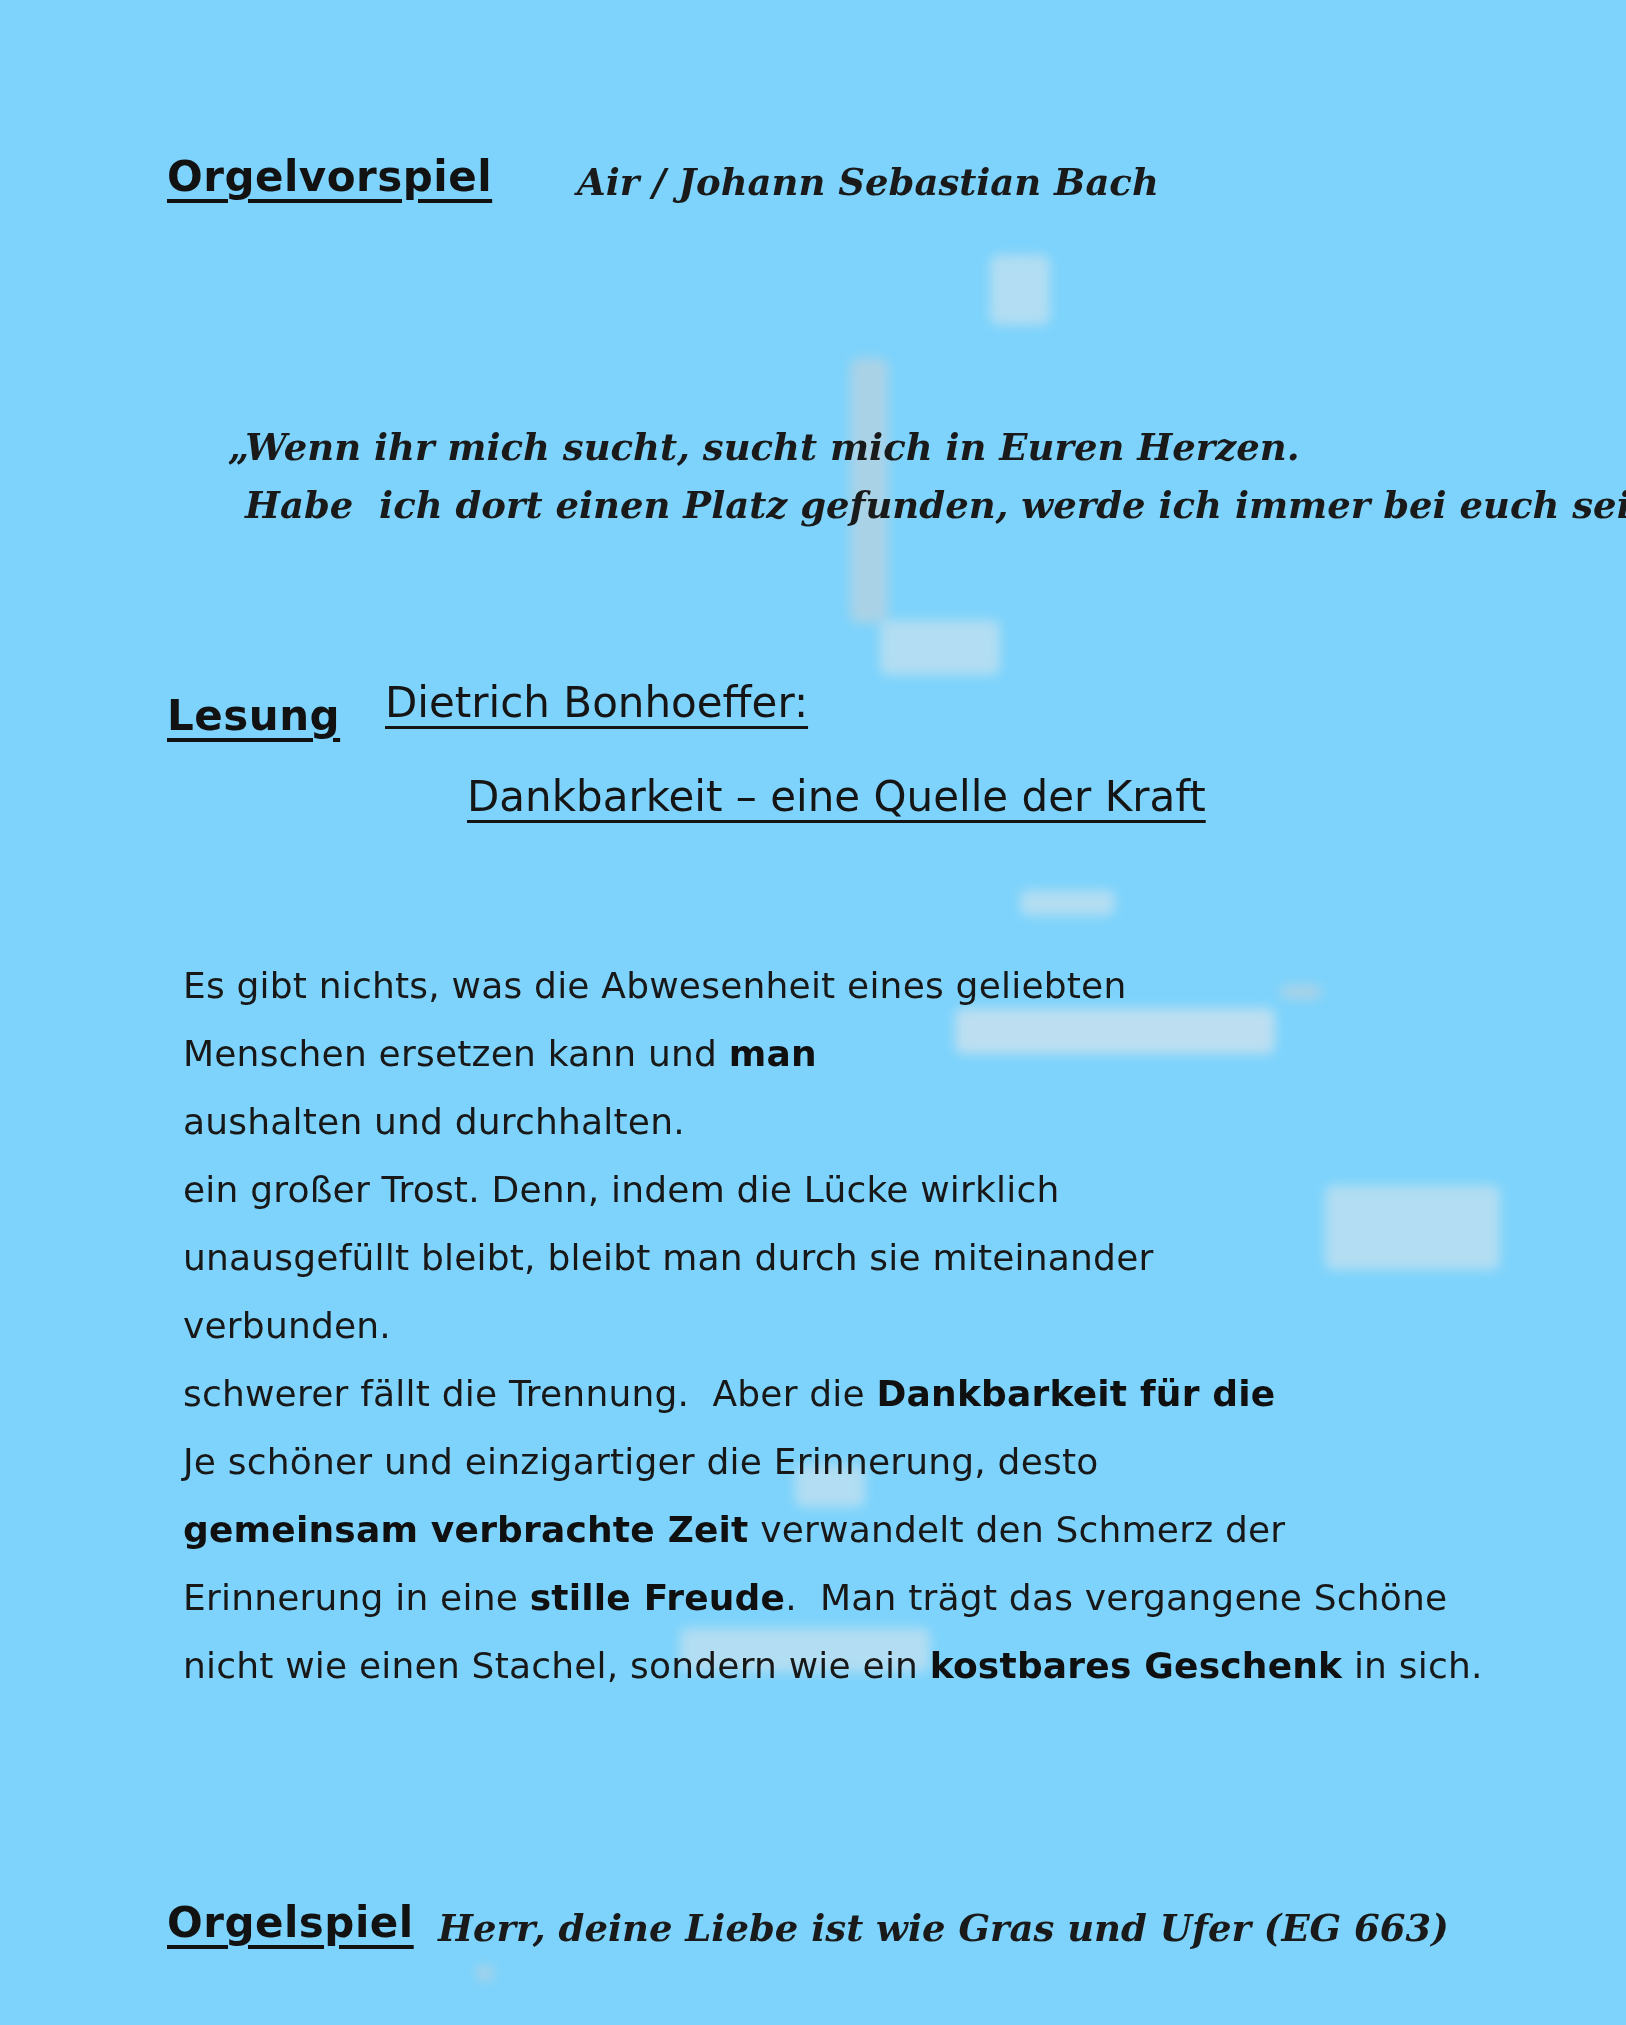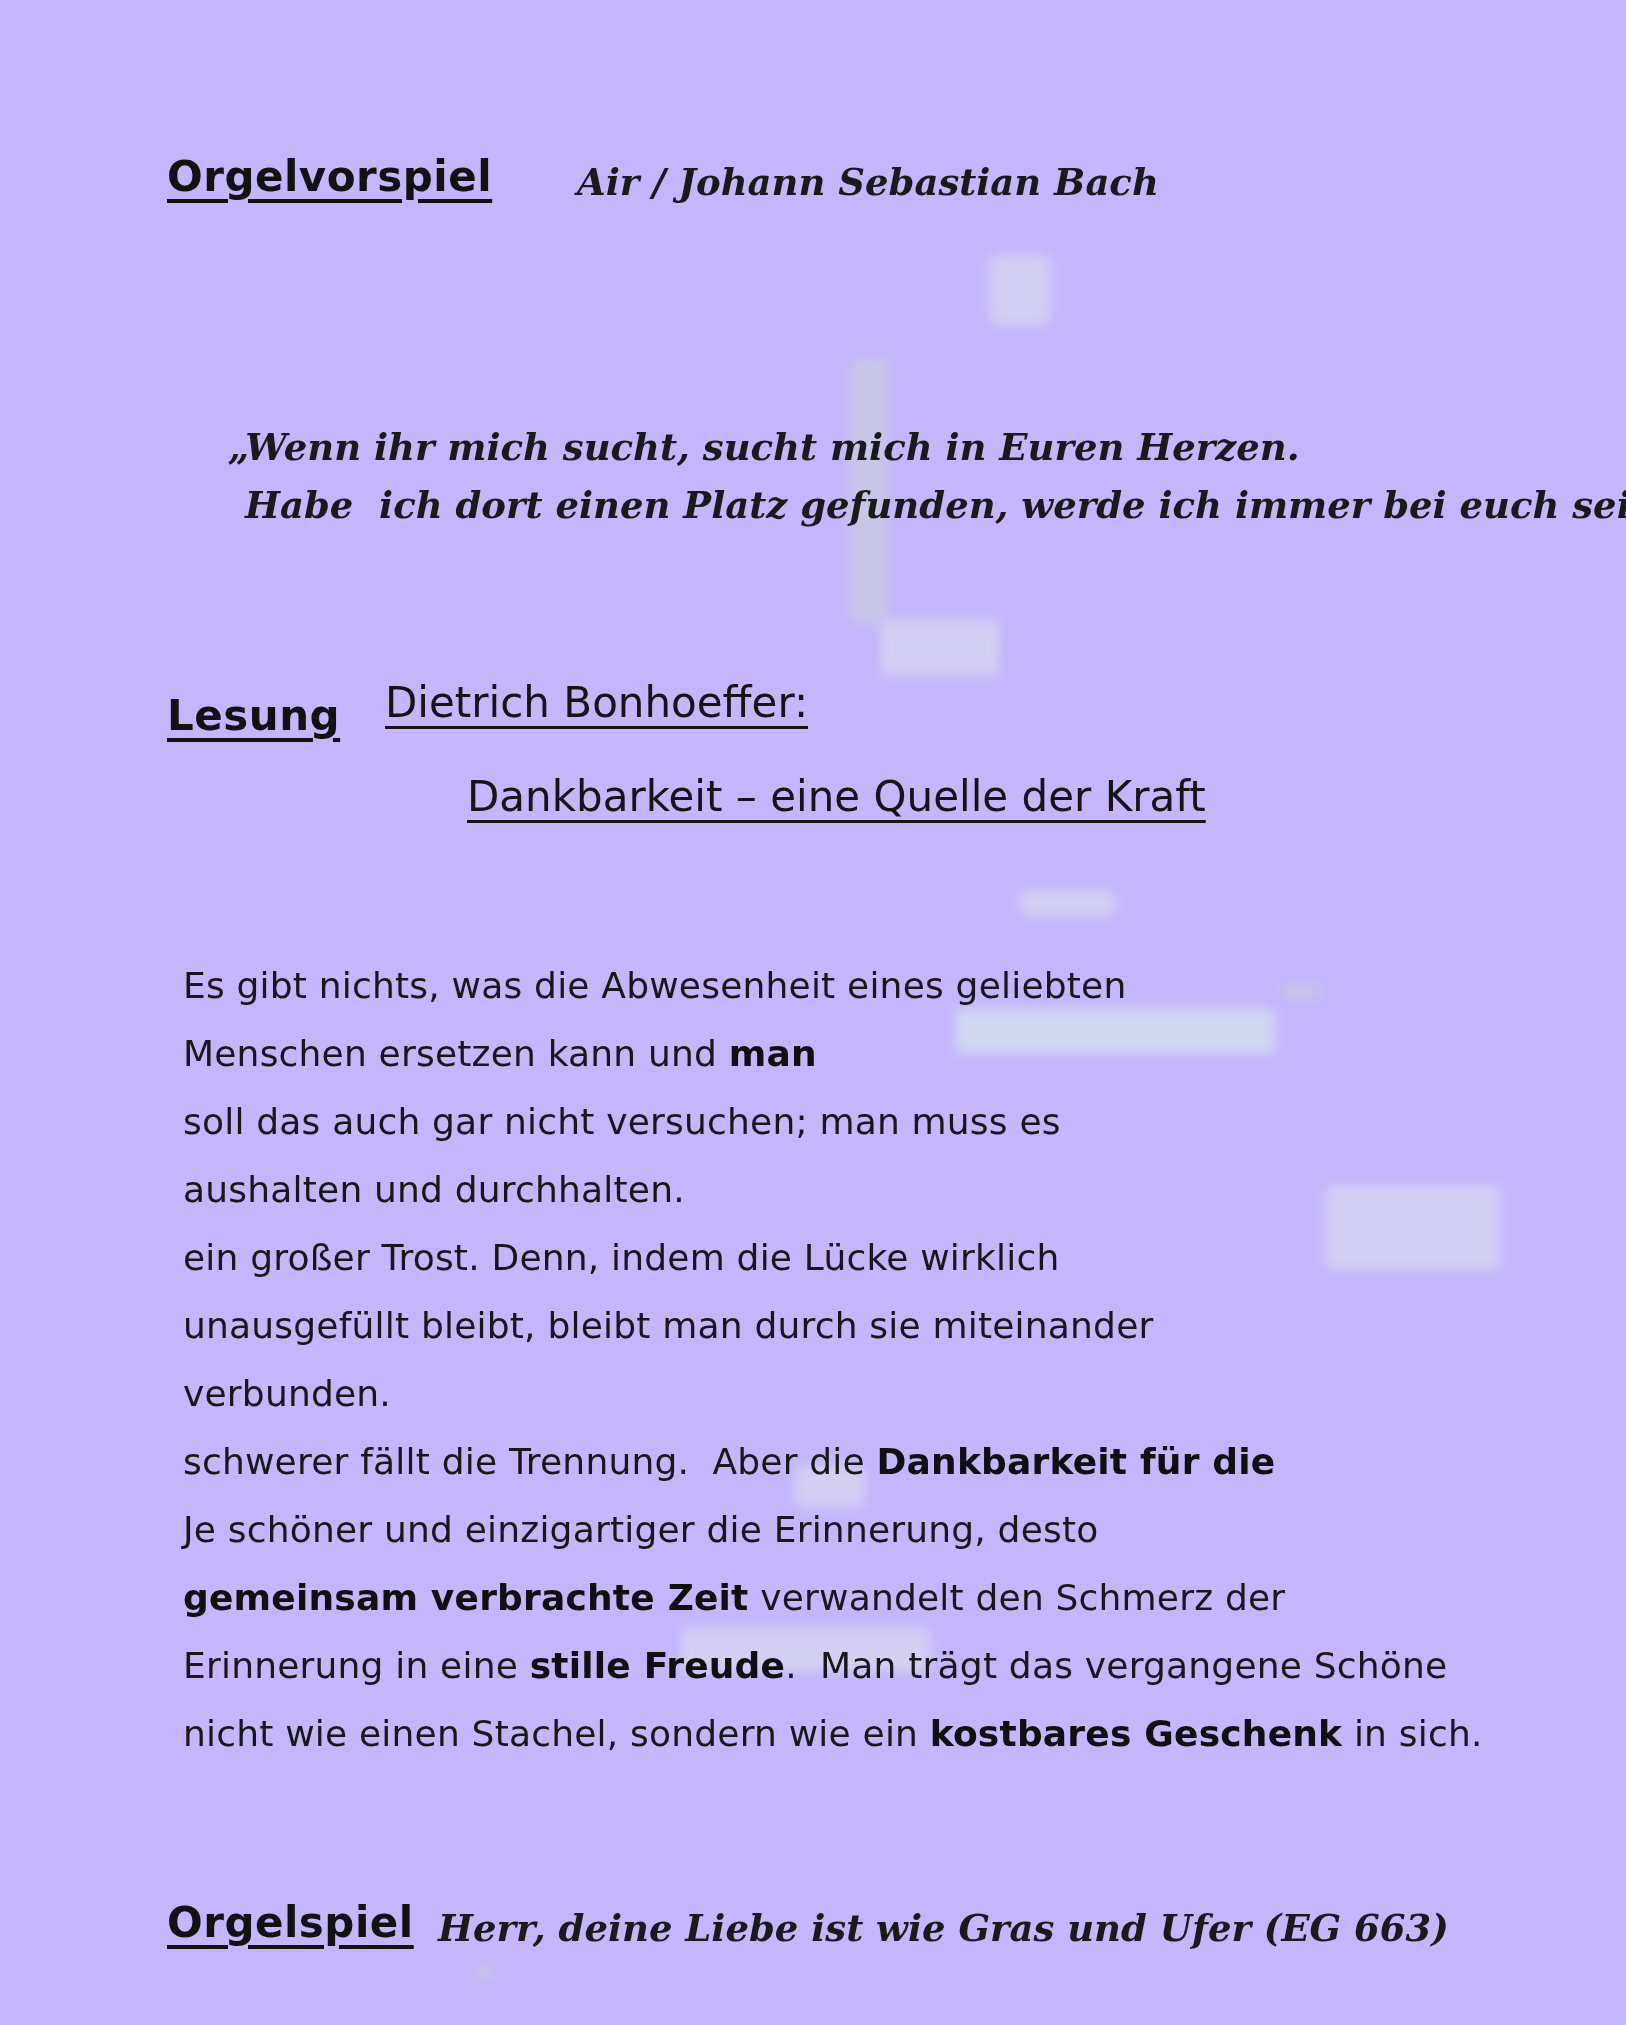--- a/index.html
+++ b/index.html
@@ -4,21 +4,21 @@
 <style>
   html, body {
     margin: 0;
     padding: 0;
     background: #ffffff;
   }
   .page {
     position: relative;
     width: 1626px;
     height: 2025px;
-    background: #c4b5fd;
+    background: #7dd3fc;
     overflow: hidden;
     color: #161616;
     font-family: "DejaVu Sans", "Liberation Sans", sans-serif;
     text-decoration: underline;
   }
 
   
   .heading {
     position: absolute;
     font-size: 42px;
@@ -103,21 +103,20 @@
   <div class="script quote-line" style="left:228px; top:425px;">„Wenn ihr mich sucht, sucht mich in Euren Herzen.</div>
   <div class="script quote-line" style="left:245px; top:483px;">Habe  ich dort einen Platz gefunden, werde ich immer bei euch sein.“</div>
 
   <div class="heading" style="left:167px; top:654px;margin-top:37px;">Lesung</div>
   <div class="subhead" style="left:385px; top:678px;">Dietrich Bonhoeffer:</div>
   <div class="subhead" style="left:467px; top:772px;">Dankbarkeit – eine Quelle der Kraft</div>
 
   <div class="reading">
       <div class="body-line"><span>Es gibt nichts, was die Abwesenheit eines geliebten</span></div>
       <div class="body-line"><span>Menschen ersetzen kann und </span><span class="b">man</span></div>
-      <div class="body-line"><span>soll das auch gar nicht versuchen; man muss es</span></div>
       <div class="body-line"><span>aushalten und durchhalten.</span></div>
       <div class="body-line"><span>ein großer Trost. Denn, indem die Lücke wirklich</span></div>
       <div class="body-line"><span>unausgefüllt bleibt, bleibt man durch sie miteinander</span></div>
       <div class="body-line"><span>verbunden.</span></div>
       <div class="body-line"><span>schwerer fällt die Trennung.  Aber die </span><span class="b">Dankbarkeit für die</span></div>
       <div class="body-line"><span>Je schöner und einzigartiger die Erinnerung, desto</span></div>
       <div class="body-line"><span class="b">gemeinsam verbrachte Zeit</span><span> verwandelt den Schmerz der</span></div>
       <div class="body-line"><span>Erinnerung in eine </span><span class="b">stille Freude</span><span>.  Man trägt das vergangene Schöne</span></div>
       <div class="body-line"><span>nicht wie einen Stachel, sondern wie ein </span><span class="b">kostbares Geschenk</span><span> in sich.</span></div>
     </div>

